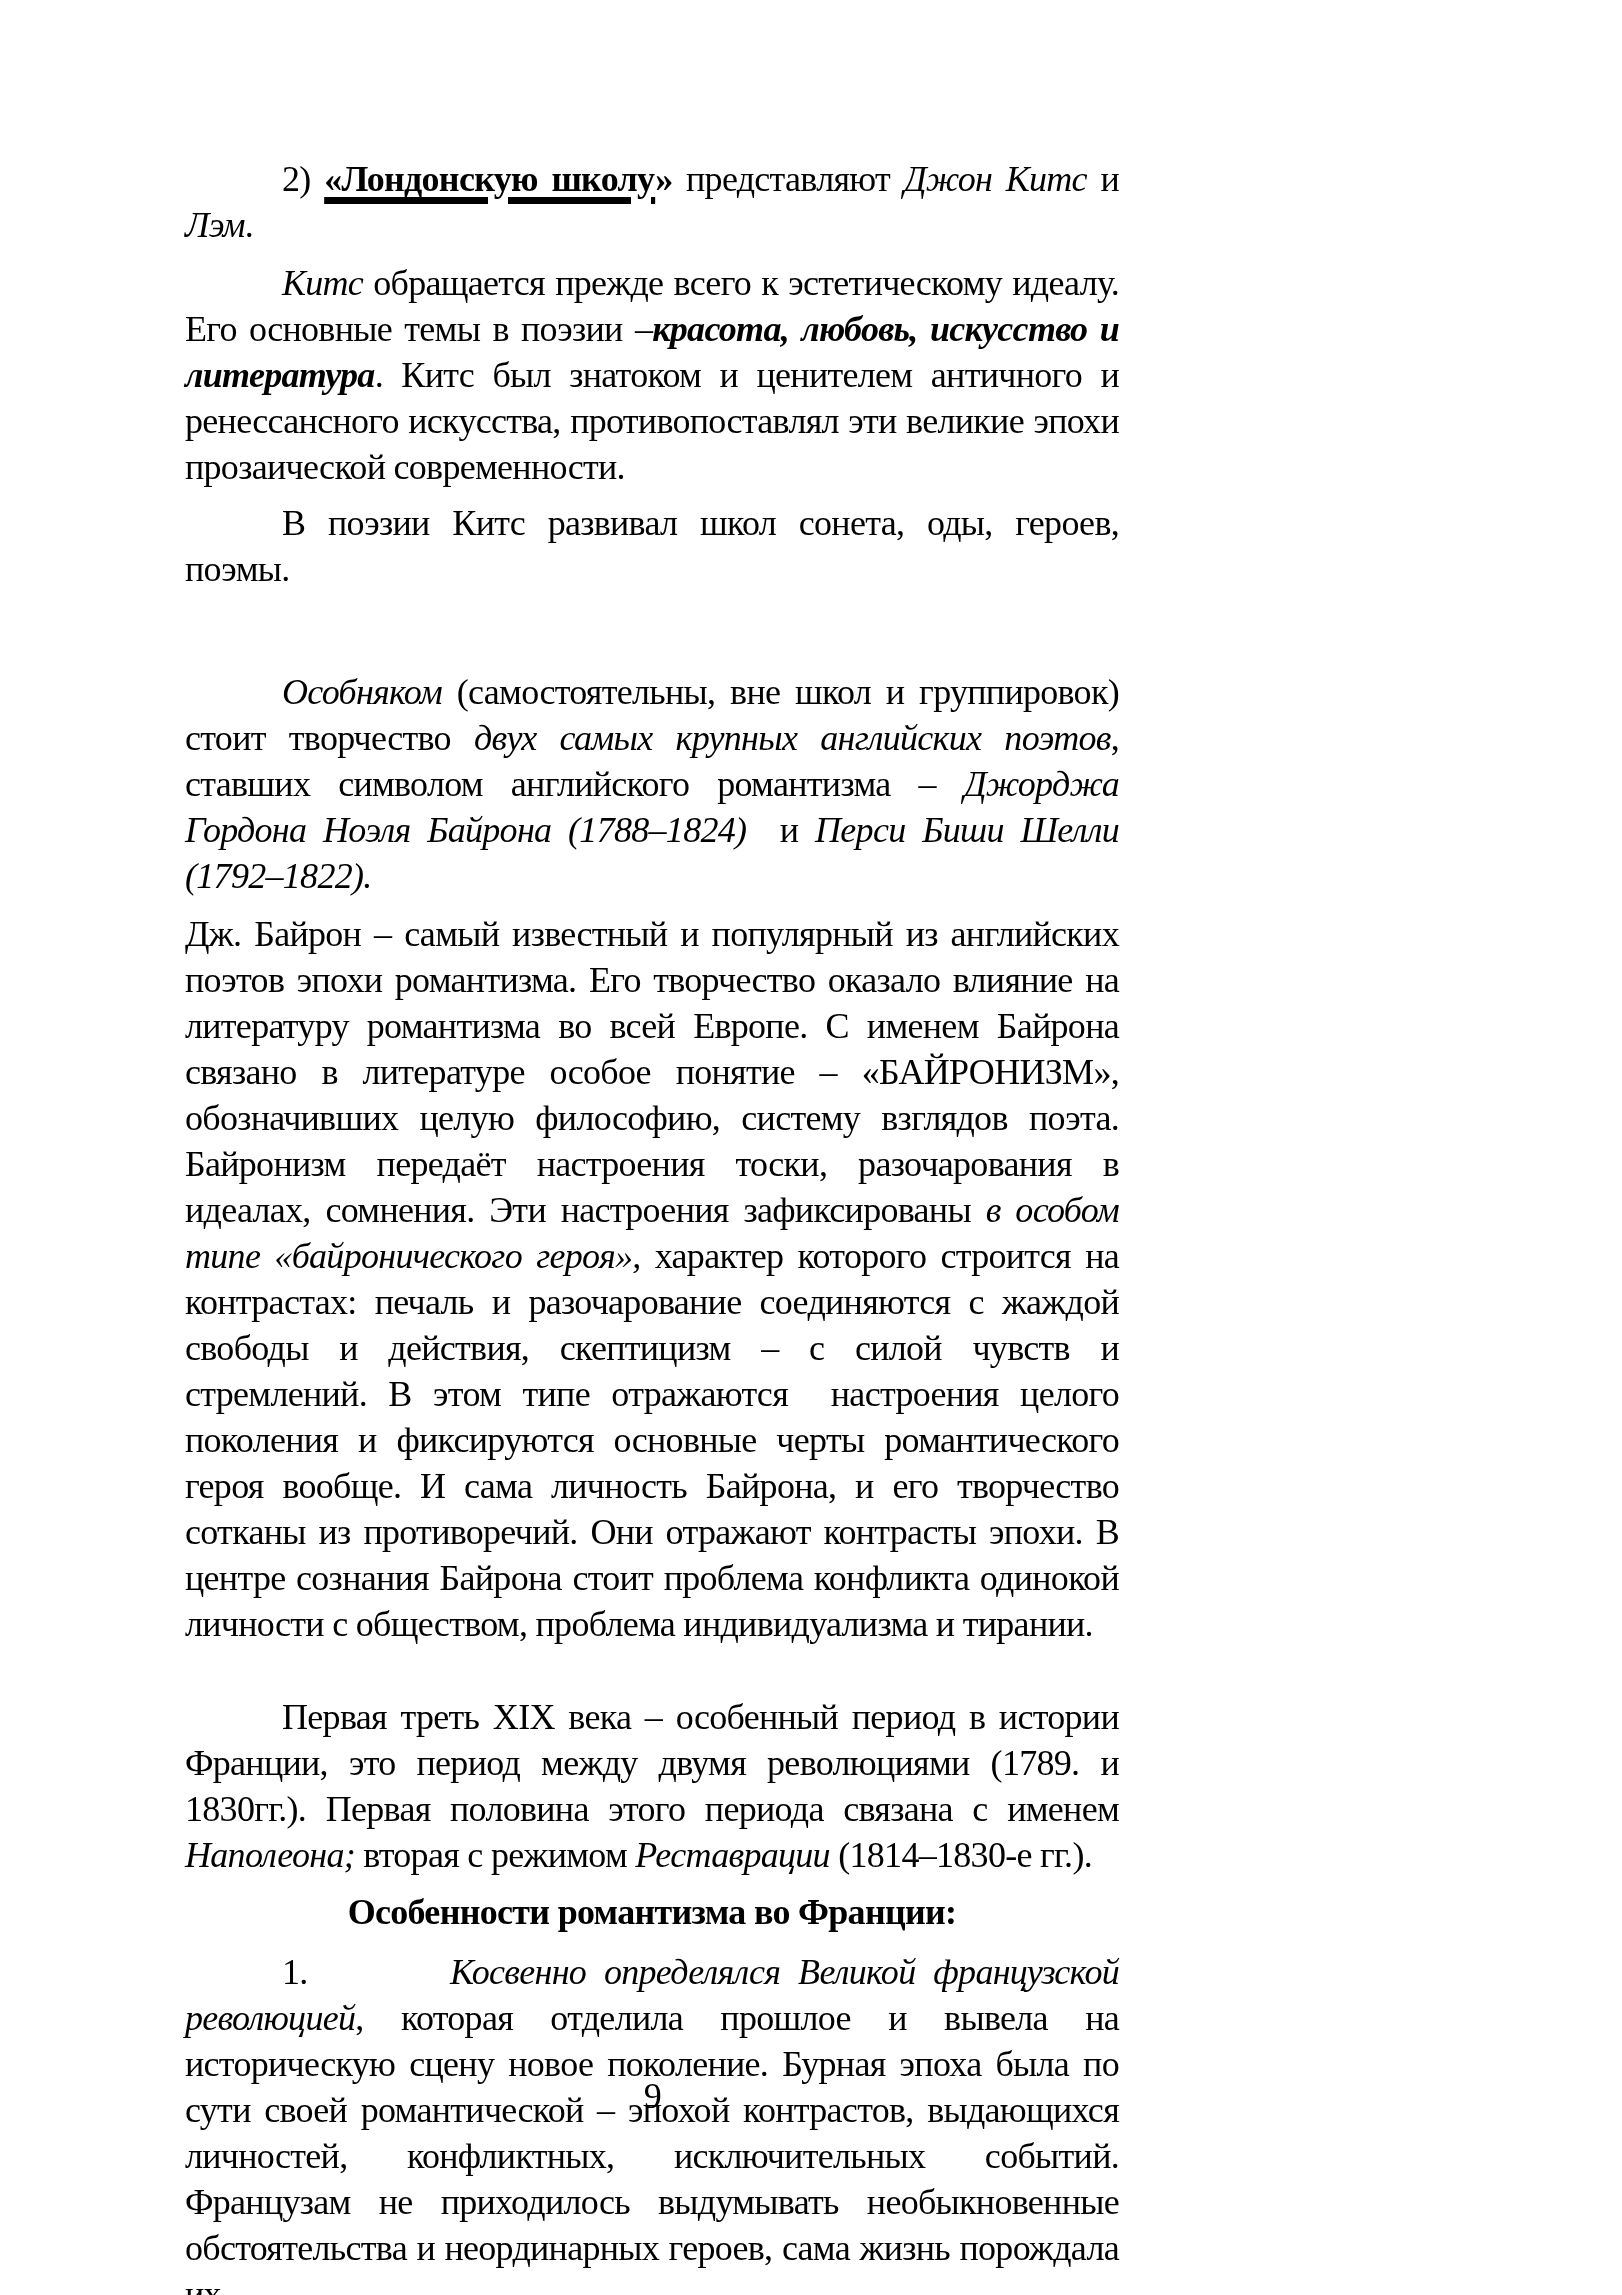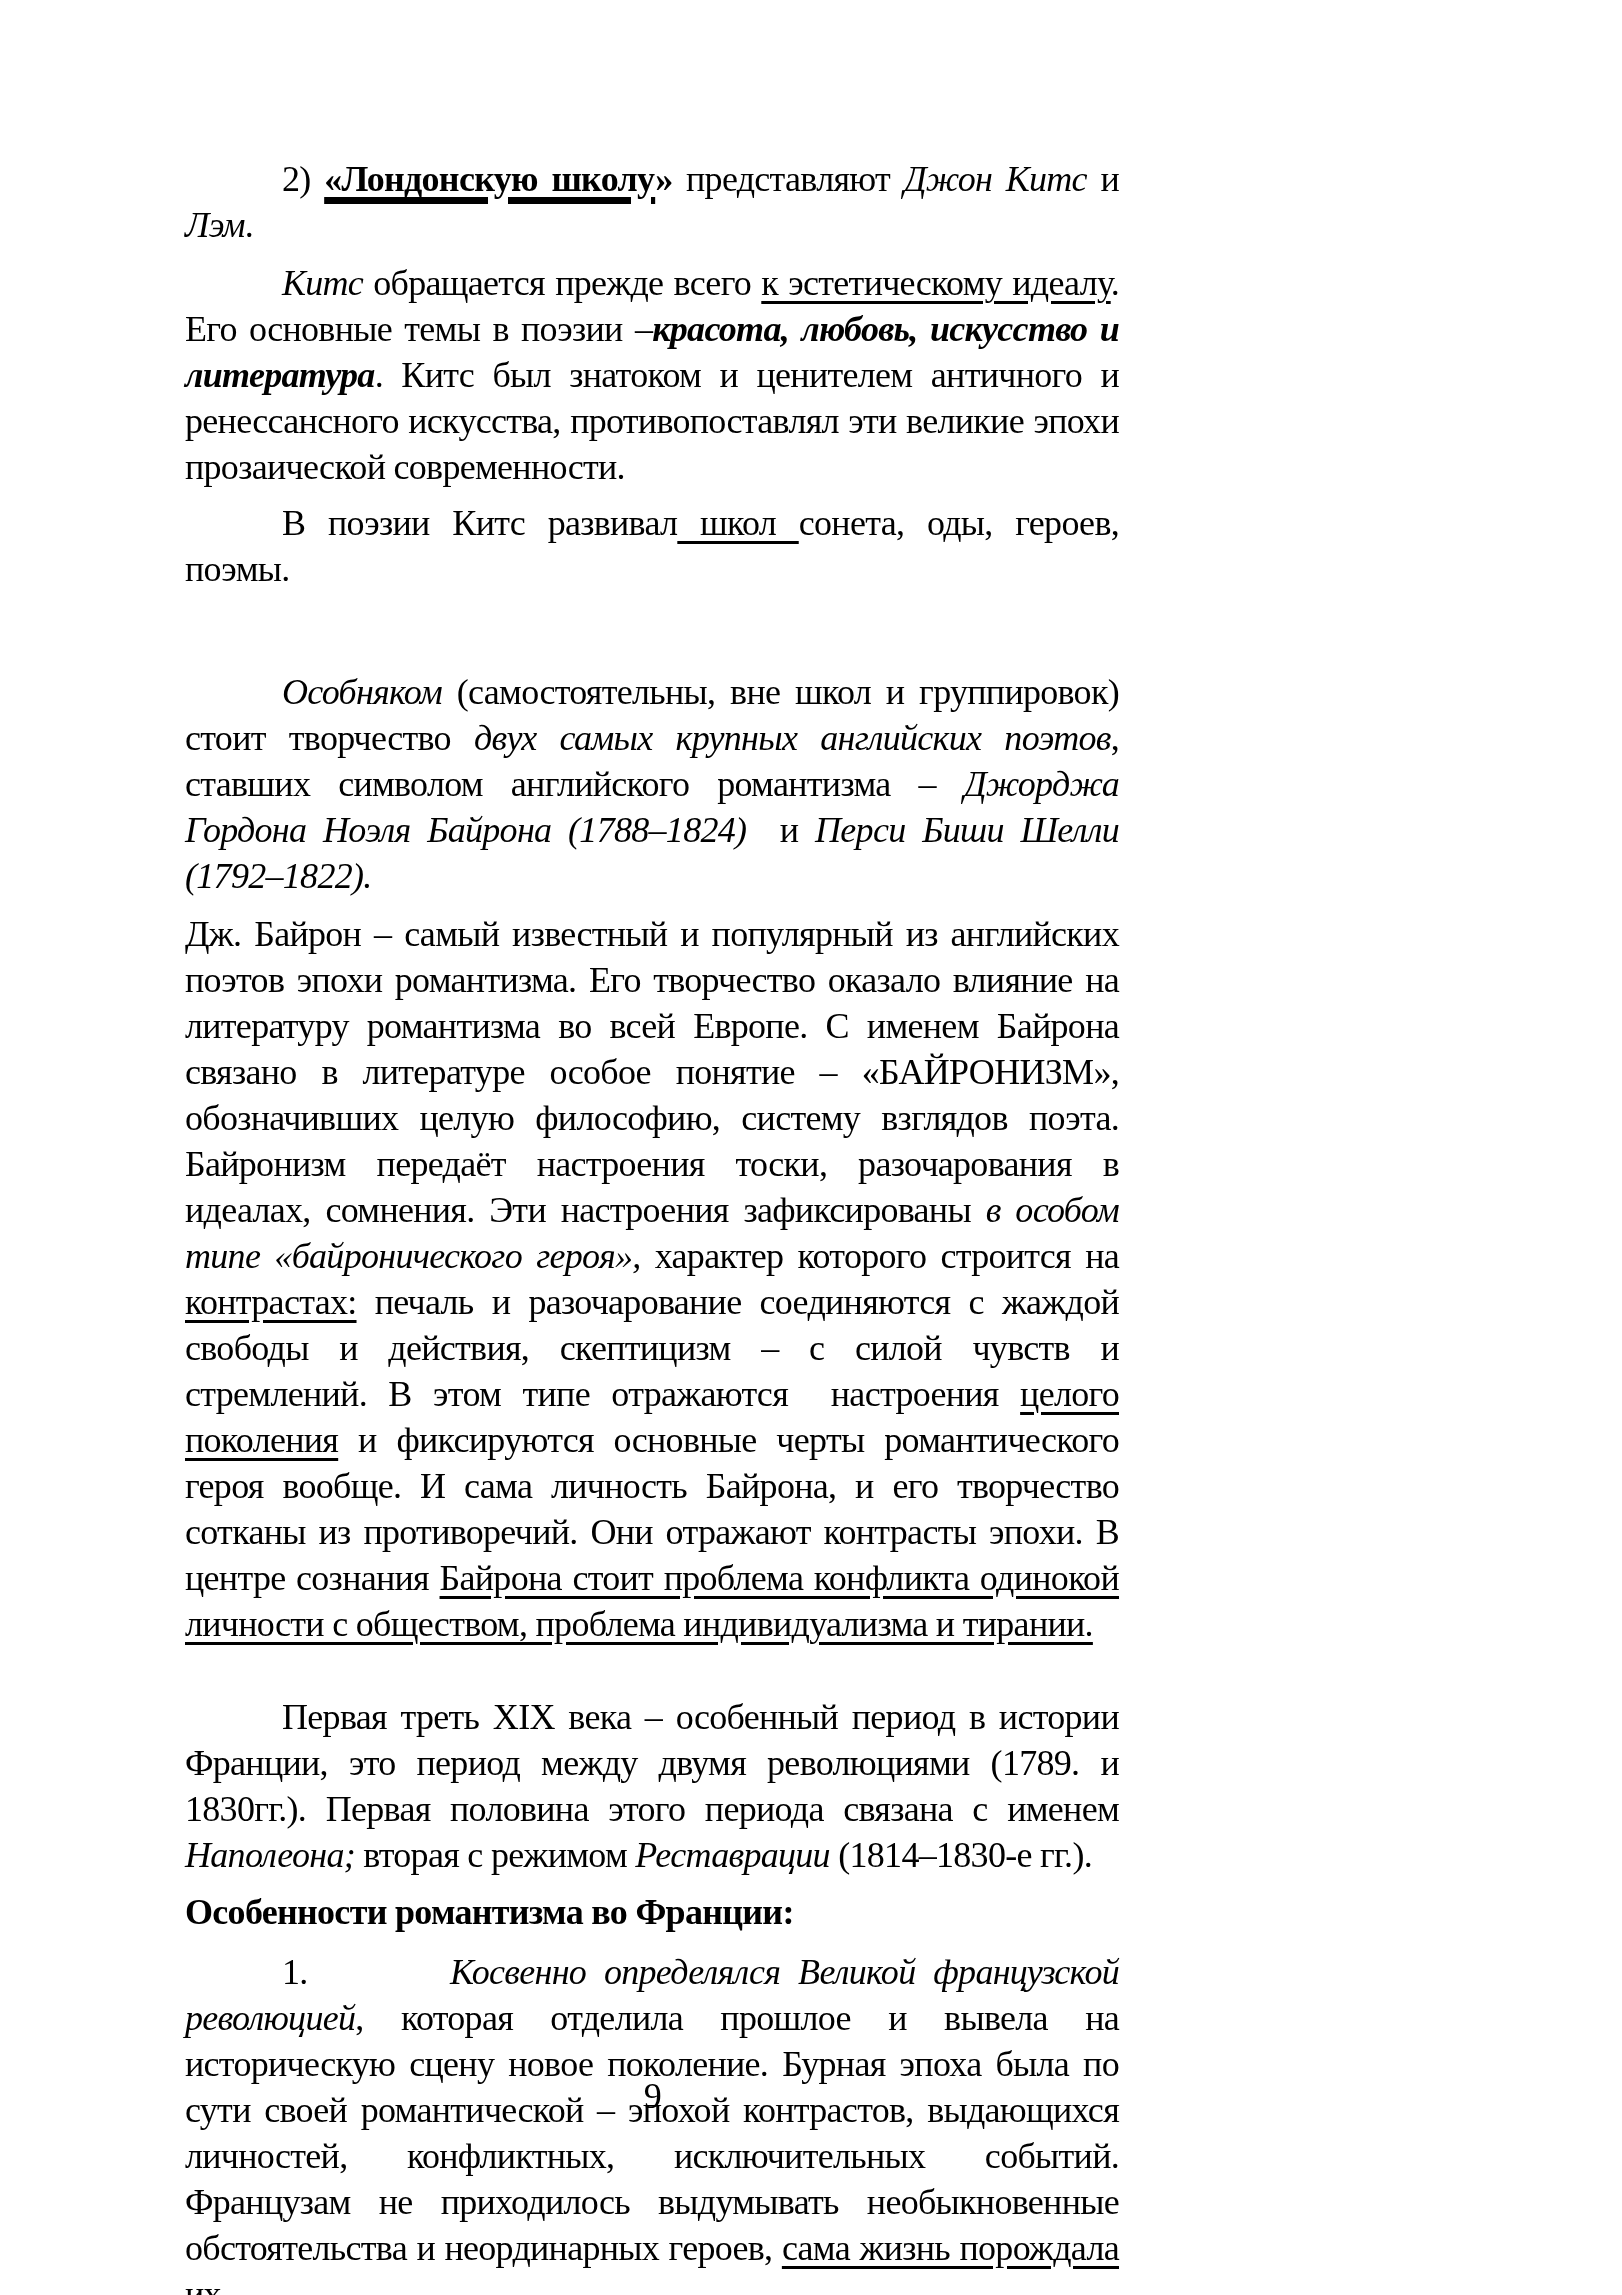--- a/index.html
+++ b/index.html
@@ -27,37 +27,37 @@
     margin: 0;
     text-align: justify;
   }
   .block.indent {
     text-indent: 97px;
   }
   .block.heading {
     text-align: left;
   }
   .block.heading-centered {
+    text-align: center;
     font-family: Liberation Serif, serif;
   }
   
   .content > .block:nth-child(1) { margin-top: 0; }
   .content > .block:nth-child(2) { margin-top: 12.4px; }
   .content > .block:nth-child(3) { margin-top: 9.2px; }
   .content > .block:nth-child(4) { margin-top: 77px; }
   .content > .block:nth-child(5) { margin-top: 12px; }
   .content > .block:nth-child(6) { margin-top: 47px; }
   .content > .block:nth-child(7) { margin-top: 11px; }
   .content > .block:nth-child(8) { margin-top: 14.4px; }
   .content > .block:nth-child(9) { margin-top: 28px; }
 
   .b  { font-weight: bold; }
   .i  { font-style: italic; }
   .u  {
-    text-decoration: underline;
     text-decoration-thickness: 2.6px;
     text-underline-offset: 5.9px;
   }
   .u2 {
     text-decoration: underline;
     text-decoration-thickness: 6.5px;
     text-underline-offset: 5.9px;
   }
   .page-number {
     position: absolute;

